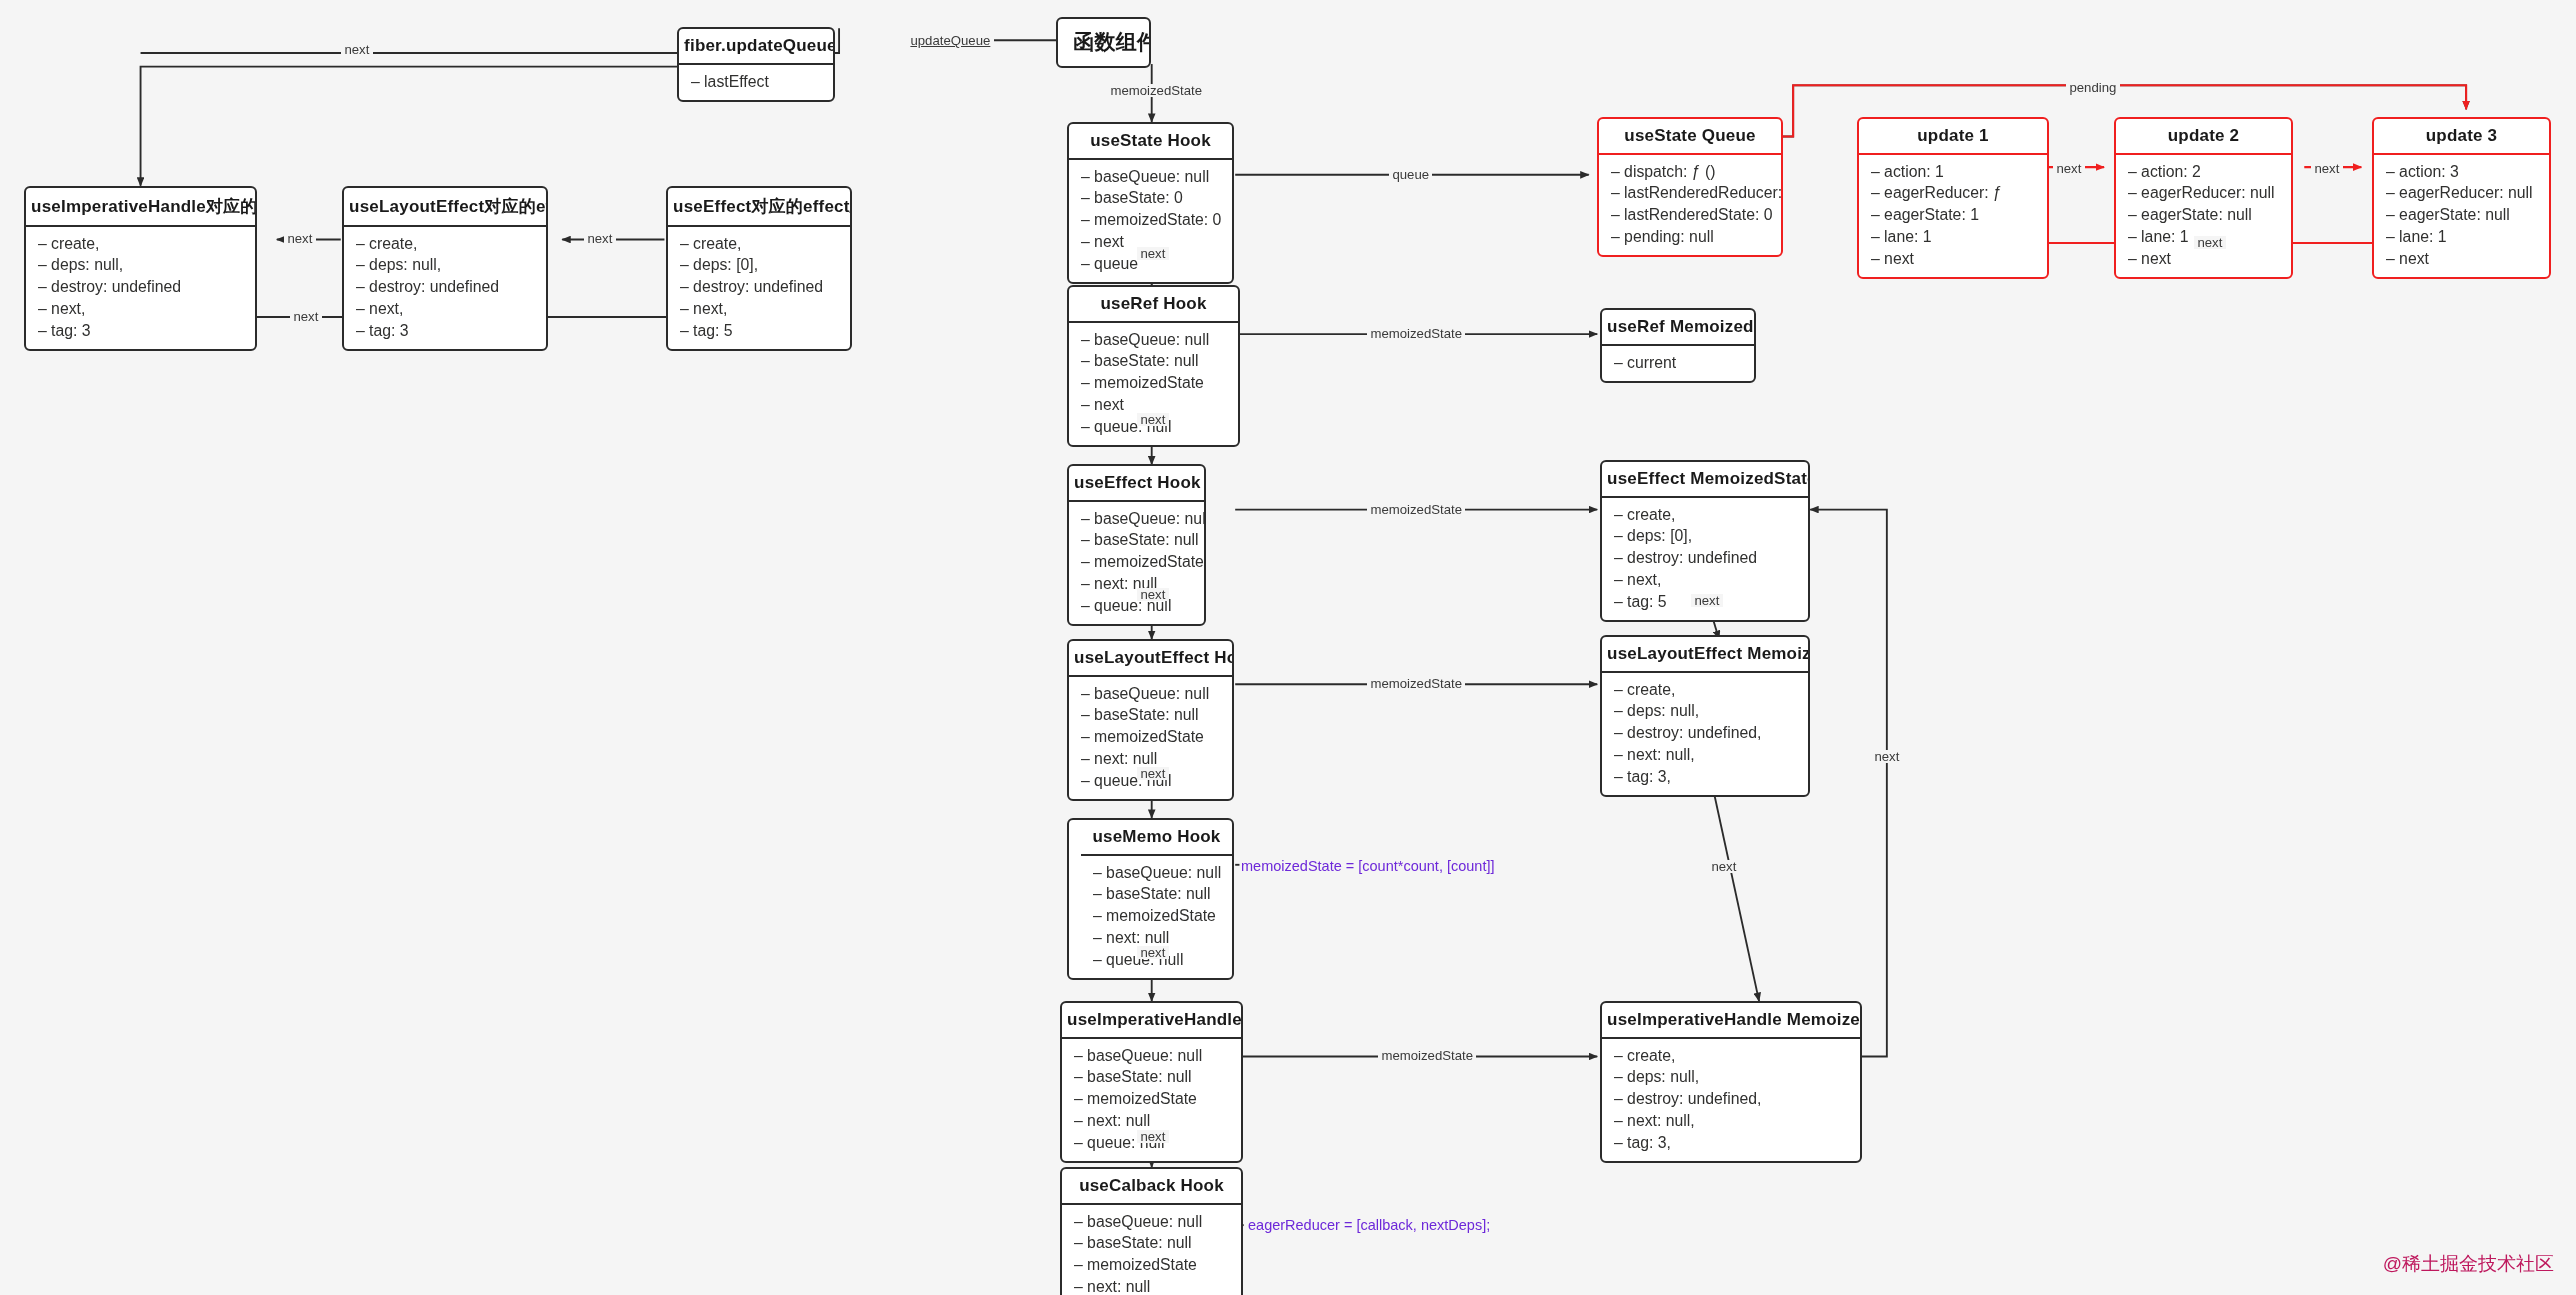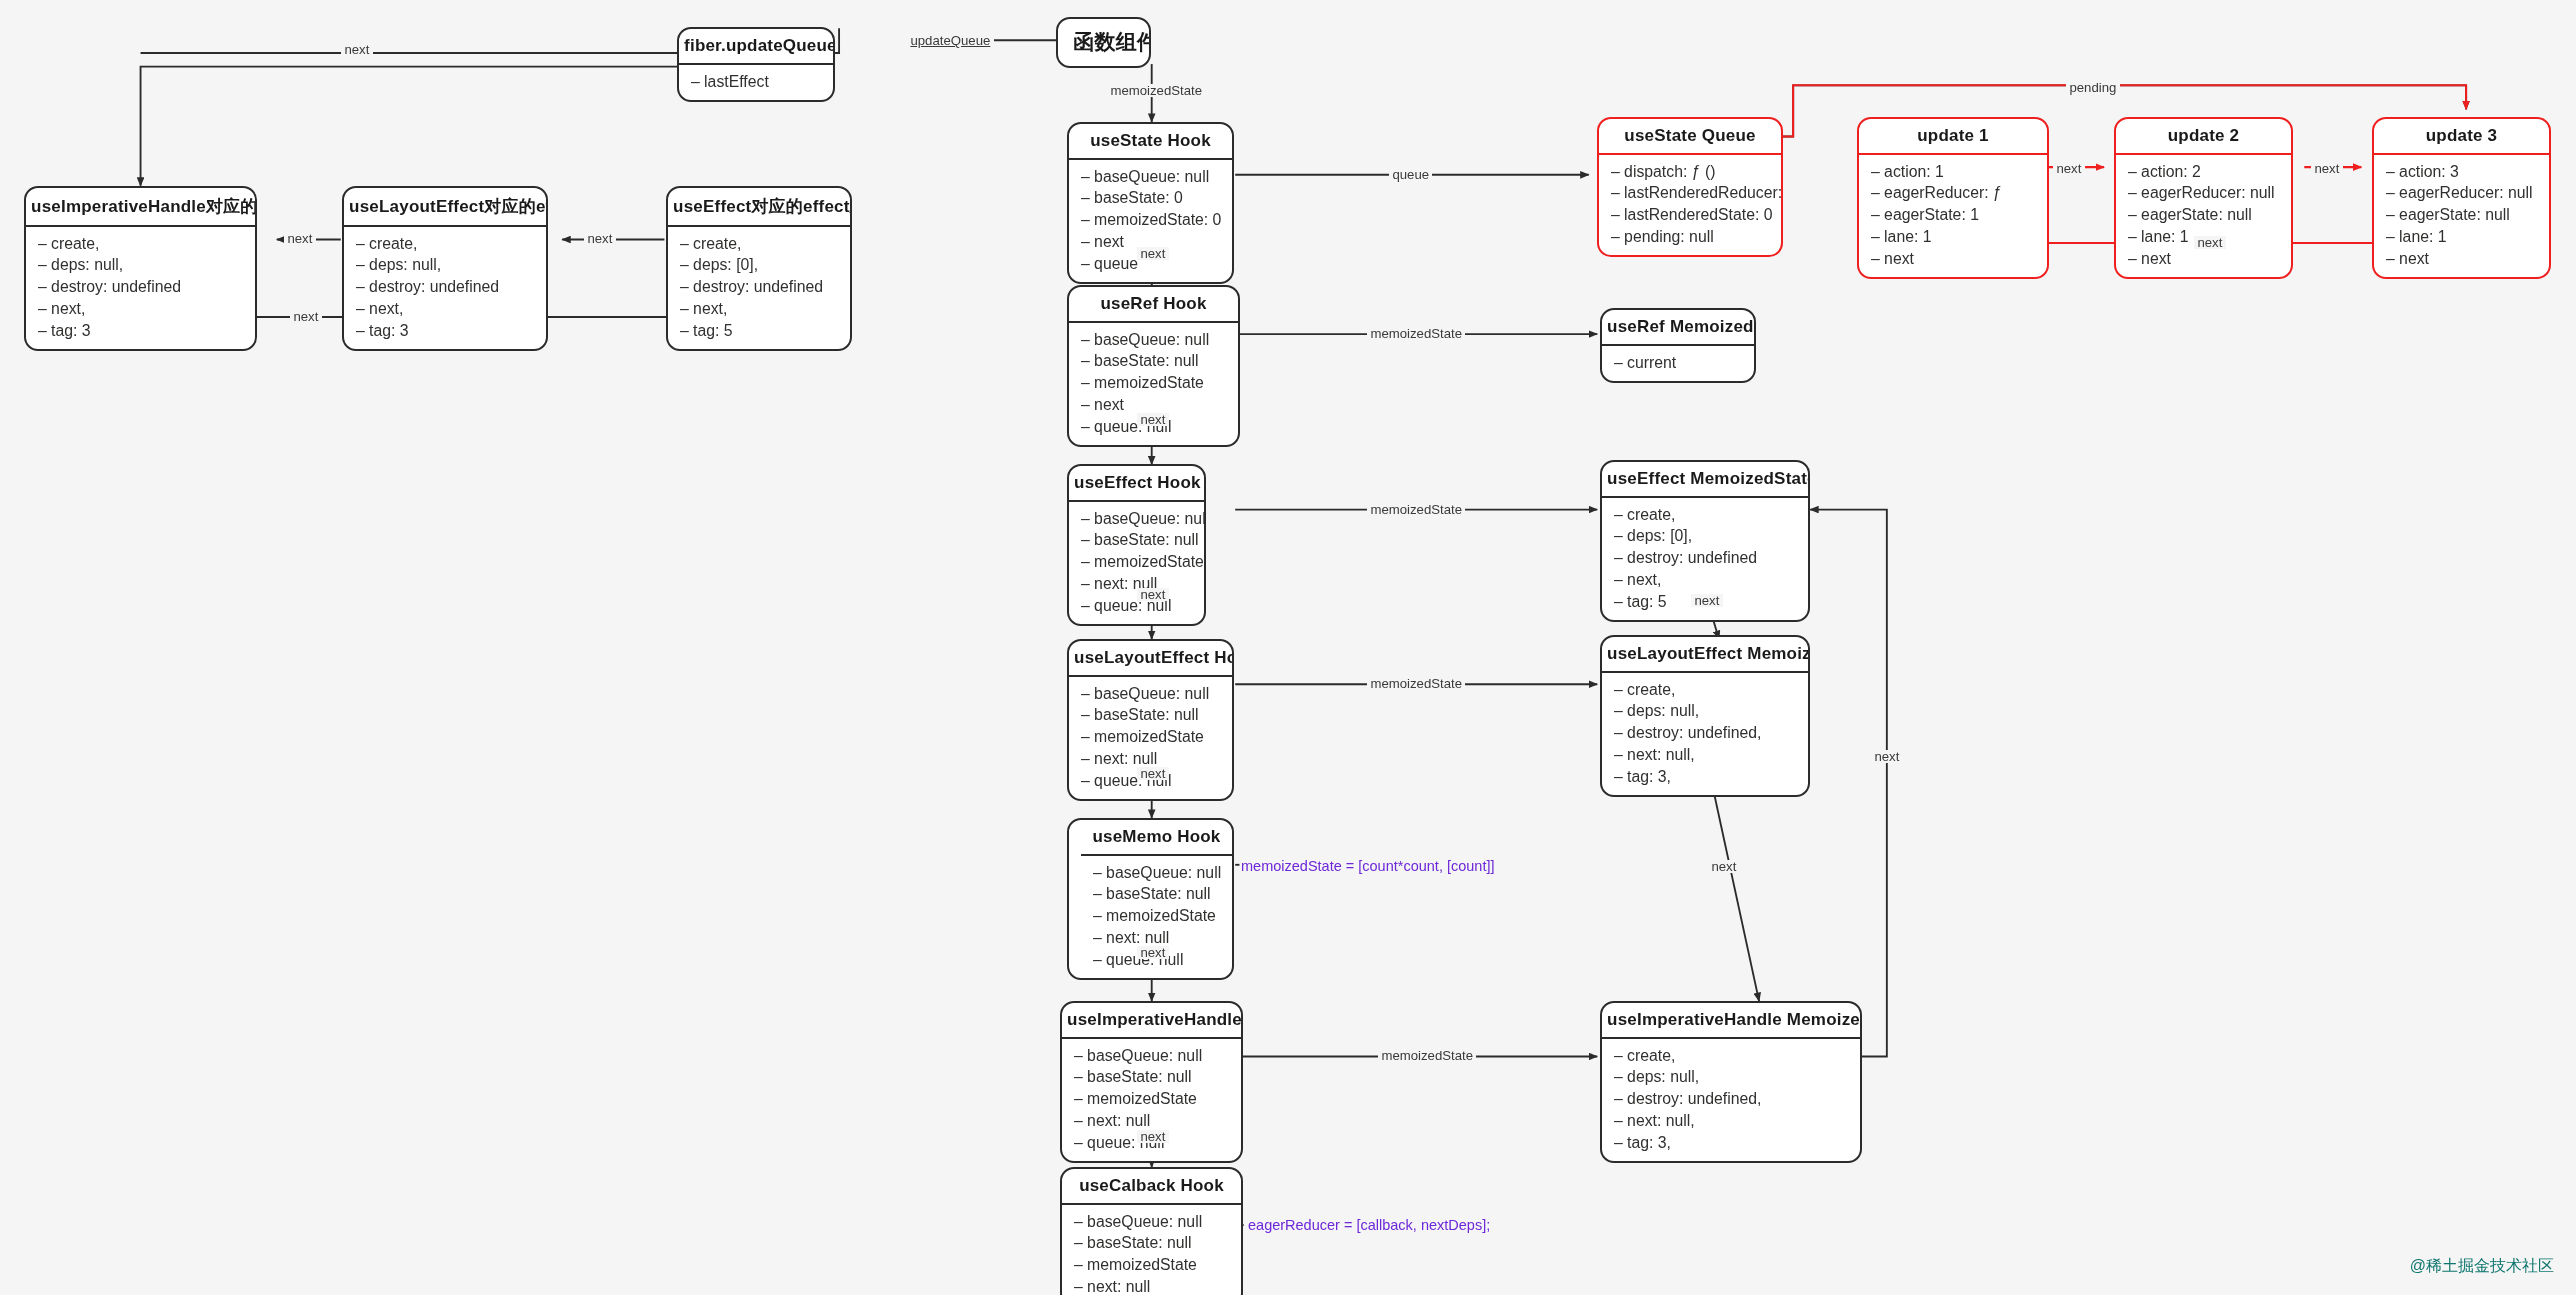--- a/index.html
+++ b/index.html
@@ -24,21 +24,21 @@
     top: 0;
     width: 2576px;
     height: 1296px;
     pointer-events: none;
   }
   .node {
     position: absolute;
     box-sizing: border-box;
     background: #ffffff;
     border: 2.1px solid #2b2b2b;
-    border-radius: 14px;
+    border-radius: 6px;
     overflow: hidden;
   }
   .node.red {
     border-color: #f01f1f;
   }
   .node-title {
     font-size: 17px;
     font-weight: bold;
     color: #1a1a1a;
     text-align: center;
@@ -89,22 +89,22 @@
     position: absolute;
     font-size: 14.5px;
     color: #6d28d9;
     white-space: nowrap;
     line-height: 1;
   }
   .watermark {
     position: absolute;
     right: 22px;
     bottom: 19px;
-    font-size: 16px;
-    color: #0f766e;
+    font-size: 19px;
+    color: #be185d;
     white-space: nowrap;
     text-align: center;
   }
 </style>
 </head>
 <body>
 
 <div id="canvas">
 
   <svg id="wires" viewBox="0 0 3024 1521">

